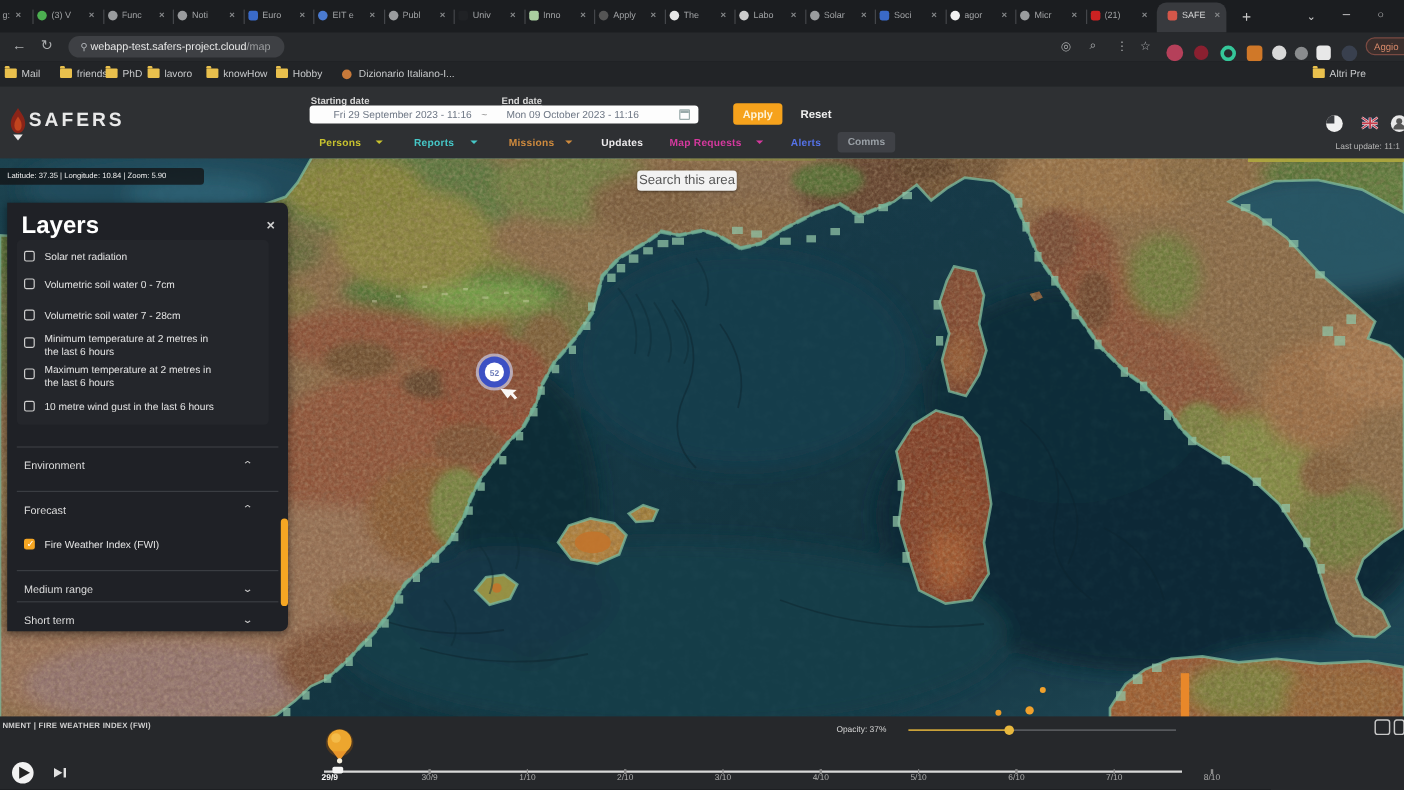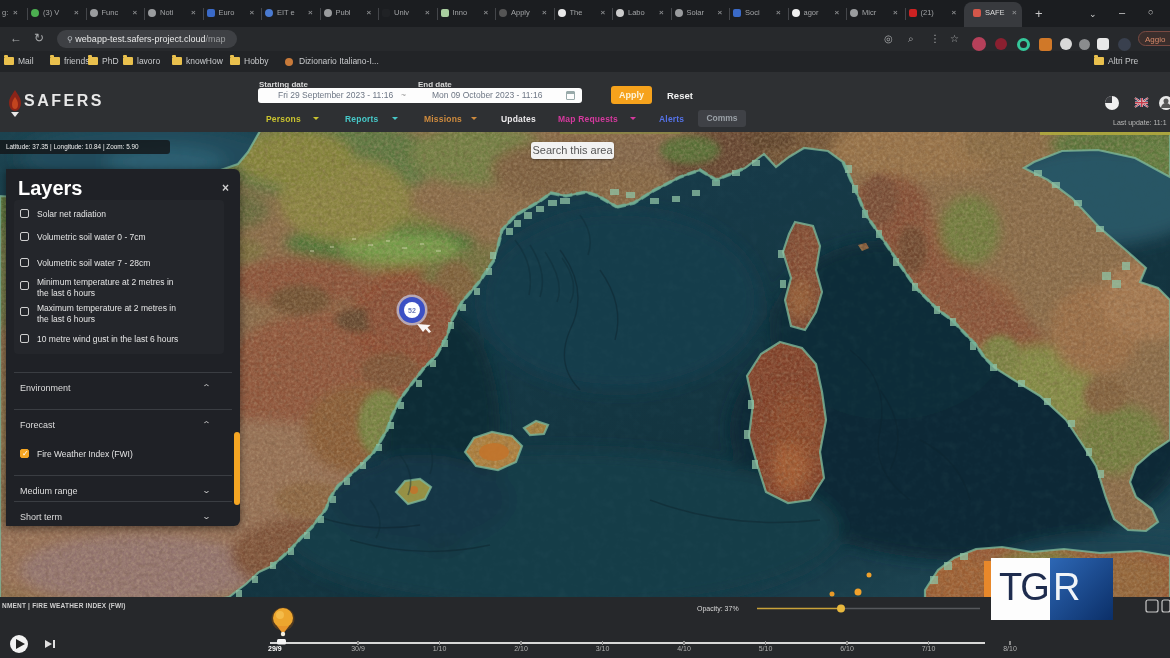--- a/index.html
+++ b/index.html
@@ -489,21 +489,21 @@
       <path d="M7,8 C9,11 10,12.5 10,15.5 C10,18.5 8.6,20 7,20 C5.4,20 4,18.5 4,15.5 C4,12.5 5,11 7,8 Z" fill="#c2441e"></path>
       <path d="M3,23 L11,23 L7,28 Z" fill="#e8e8e8"></path>
     </svg>
     <div class="abs" style="left:24px;top:92px;font-size:16px;font-weight:bold;color:#e8e8e8;letter-spacing:2.5px;top:20px;position:absolute;">SAFERS</div>
     <div class="datelabel" style="left:259px;top:8px;position:absolute;">Starting date</div>
     <div class="datelabel" style="left:418px;top:8px;position:absolute;text-decoration:underline;">End date</div>
   </div>
   <div id="datefield">
     <span style="position:absolute;left:20px">Fri 29 September 2023 - 11:16</span>
     <span style="position:absolute;left:143px;color:#999">~</span>
-    <span style="position:absolute;left:174px">Mon 09 October 2023 - 11:16</span>
+    <span style="position:absolute;left:164px">Mon 09 October 2023 - 11:16</span>
     <span style="position:absolute;right:7px;top:3px;width:9px;height:9px;border:1px solid #9aa;border-radius:1px;background:linear-gradient(#9aa 2px,transparent 2px)"></span>
   </div>
   <div id="applybtn">Apply</div>
   <div class="abs" style="left:667px;top:90px;font-size:9.5px;font-weight:bold;color:#f0f0f0">Reset</div>
   <div id="navrow">
     <div class="navitem" style="left:266px;color:#c9c32f">Persons</div>
       <div class="caret" style="left:313px;border-top-color:#c9c32f"></div>
     <div class="navitem" style="left:345px;color:#46c8c8">Reports</div>
       <div class="caret" style="left:392px;border-top-color:#46c8c8"></div>
     <div class="navitem" style="left:424px;color:#cf8b3e">Missions</div>
@@ -616,20 +616,14 @@
       <div class="abs" style="left:753.5px;top:48px;width:24px;text-align:center;font-size:7px;color:#b0b0b0">5/10</div>
       <div class="abs" style="left:764.5px;top:44px;width:1.5px;height:4px;background:#8a8a8a"></div>
       <div class="abs" style="left:835px;top:48px;width:24px;text-align:center;font-size:7px;color:#b0b0b0">6/10</div>
       <div class="abs" style="left:846px;top:44px;width:1.5px;height:4px;background:#8a8a8a"></div>
       <div class="abs" style="left:916.5px;top:48px;width:24px;text-align:center;font-size:7px;color:#b0b0b0">7/10</div>
       <div class="abs" style="left:927.5px;top:44px;width:1.5px;height:4px;background:#8a8a8a"></div>
       <div class="abs" style="left:998px;top:48px;width:24px;text-align:center;font-size:7px;color:#b0b0b0">8/10</div>
       <div class="abs" style="left:1009px;top:44px;width:1.5px;height:4px;background:#8a8a8a"></div>
     </div>
 
-  <div id="tgr">
-    <div class="abs" style="left:0;top:0;width:59px;height:62px;background:#fdfdfd"></div>
-    <div class="abs" style="left:59px;top:0;width:63px;height:62px;background:linear-gradient(135deg,#2d67b5,#0b2f68)"></div>
-    <div class="abs" style="left:8px;top:8px;font-size:38px;color:#1e2c4e;letter-spacing:-2px">TG</div>
-    <div class="abs" style="left:62px;top:8px;font-size:38px;color:#f0f4f8">R</div>
-  </div>
 
 </div>
 
 </body></html>

